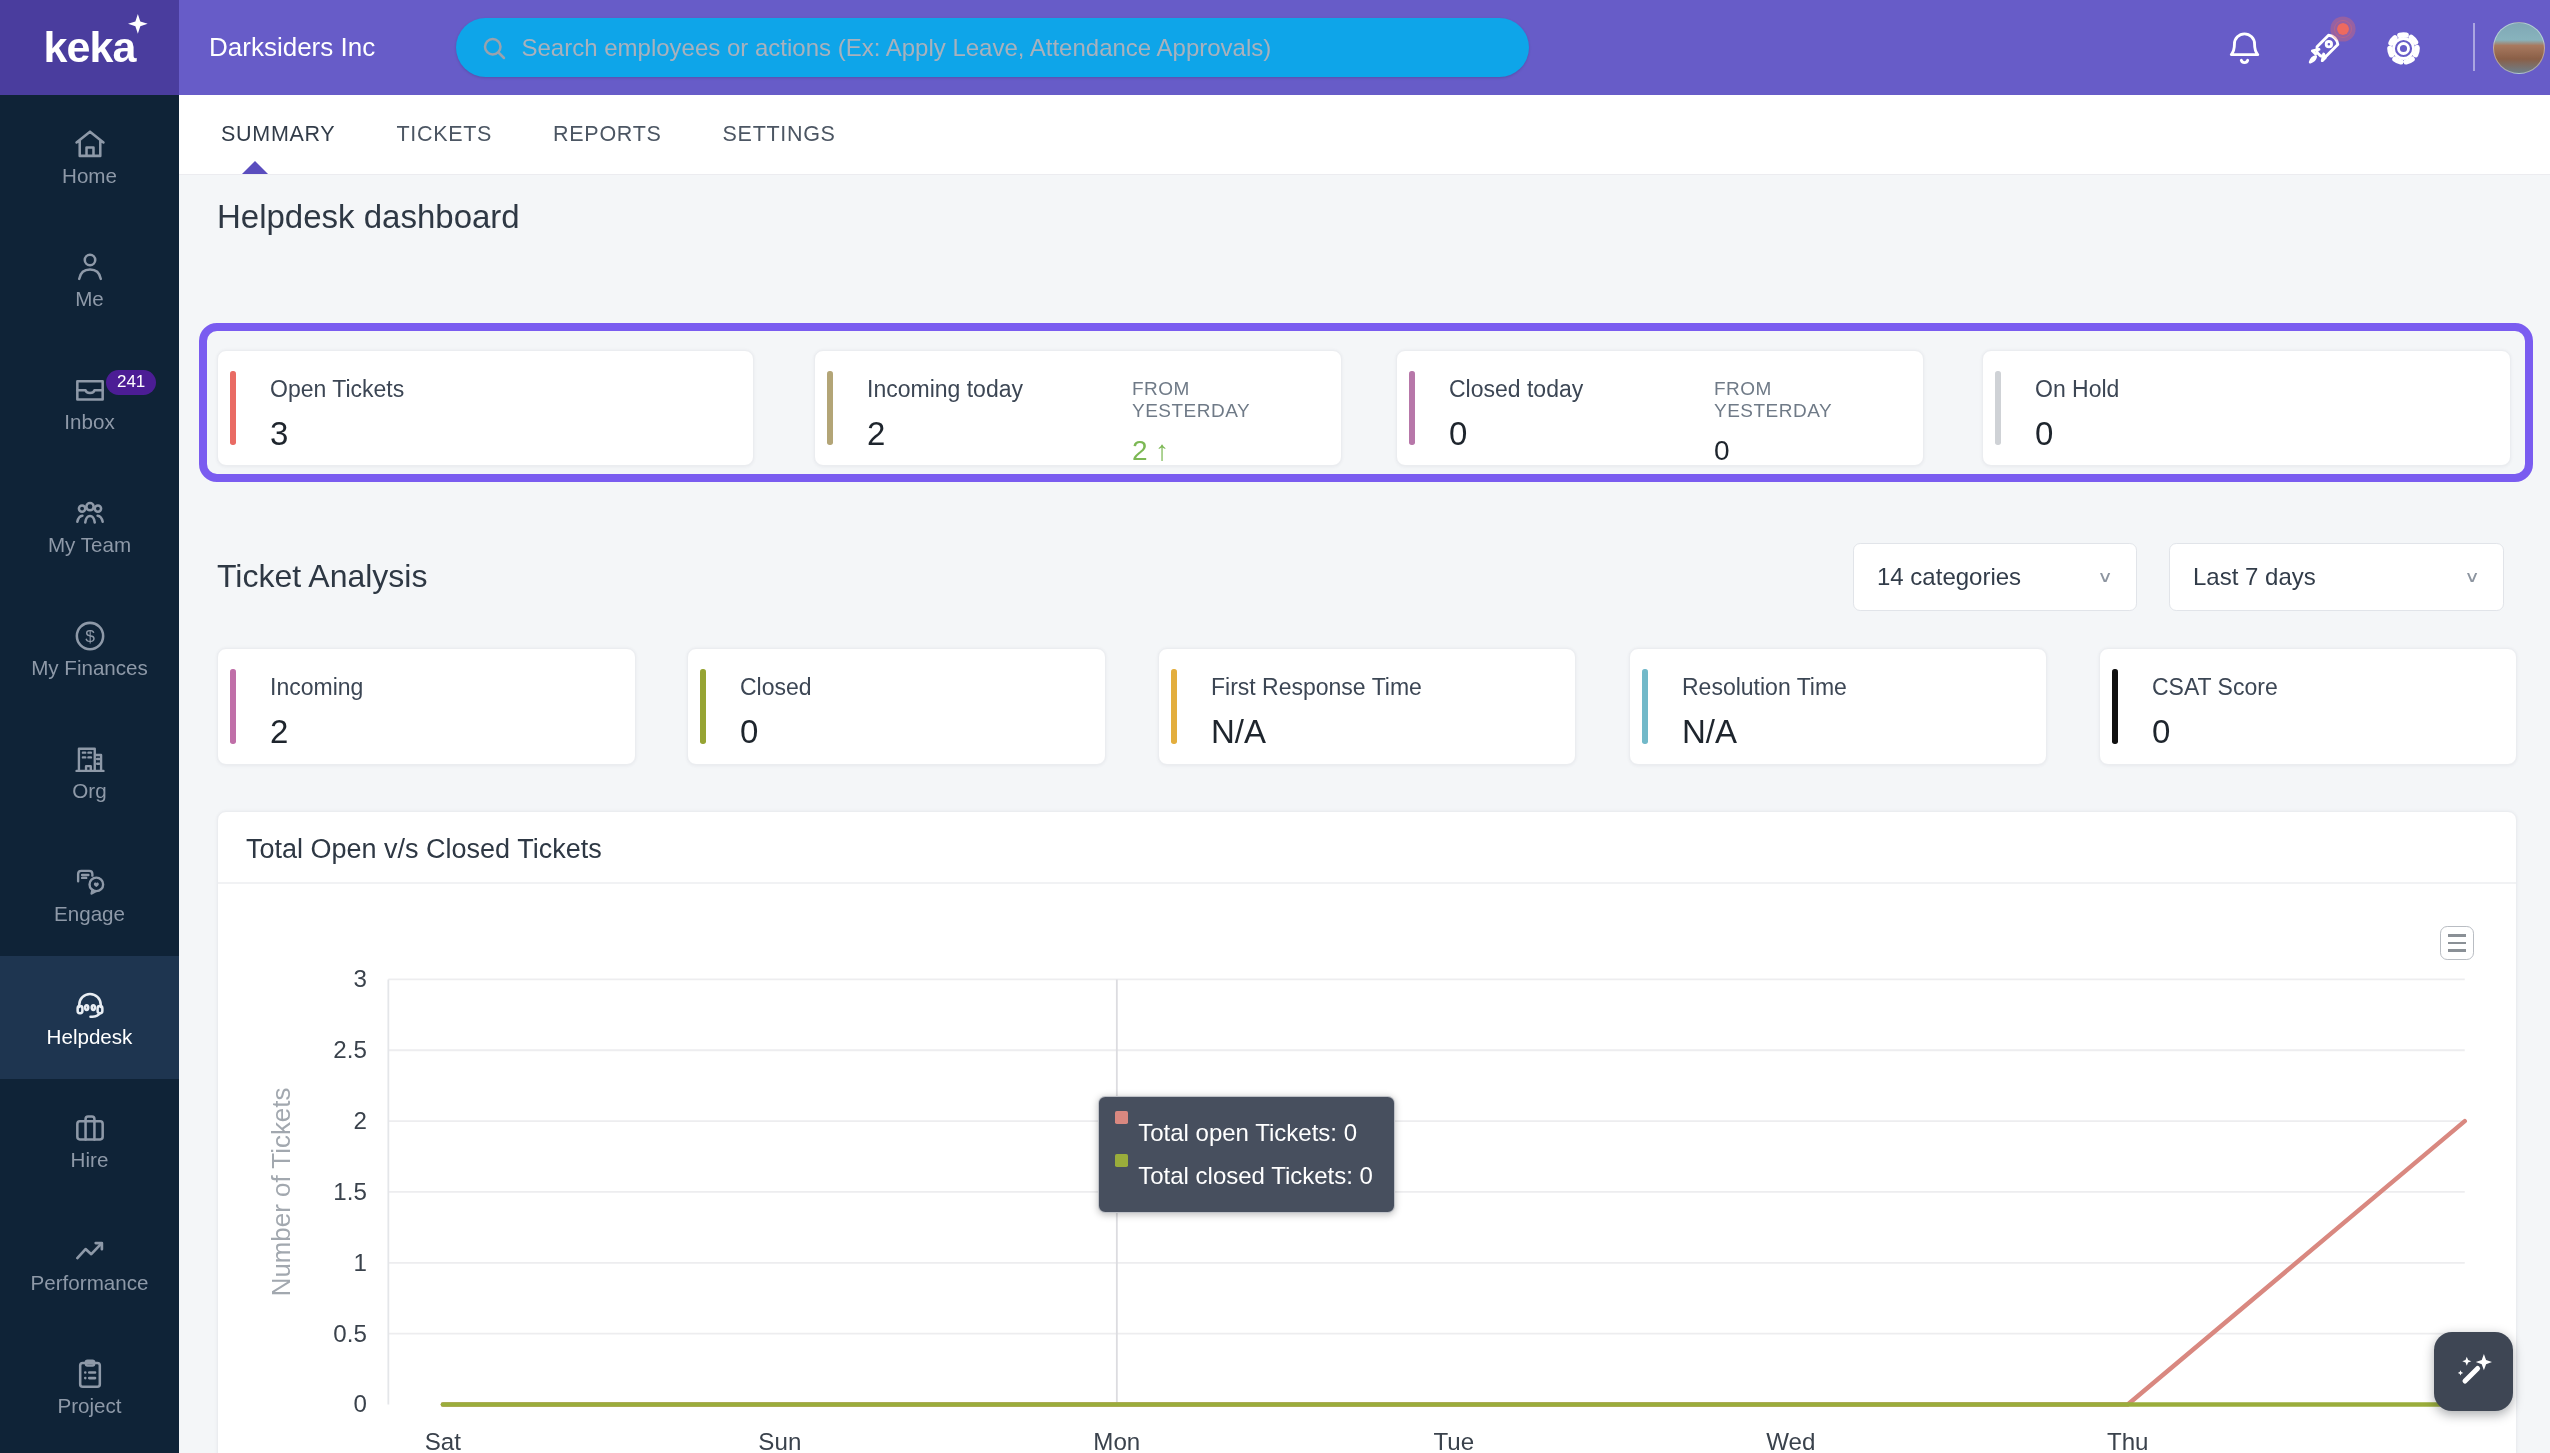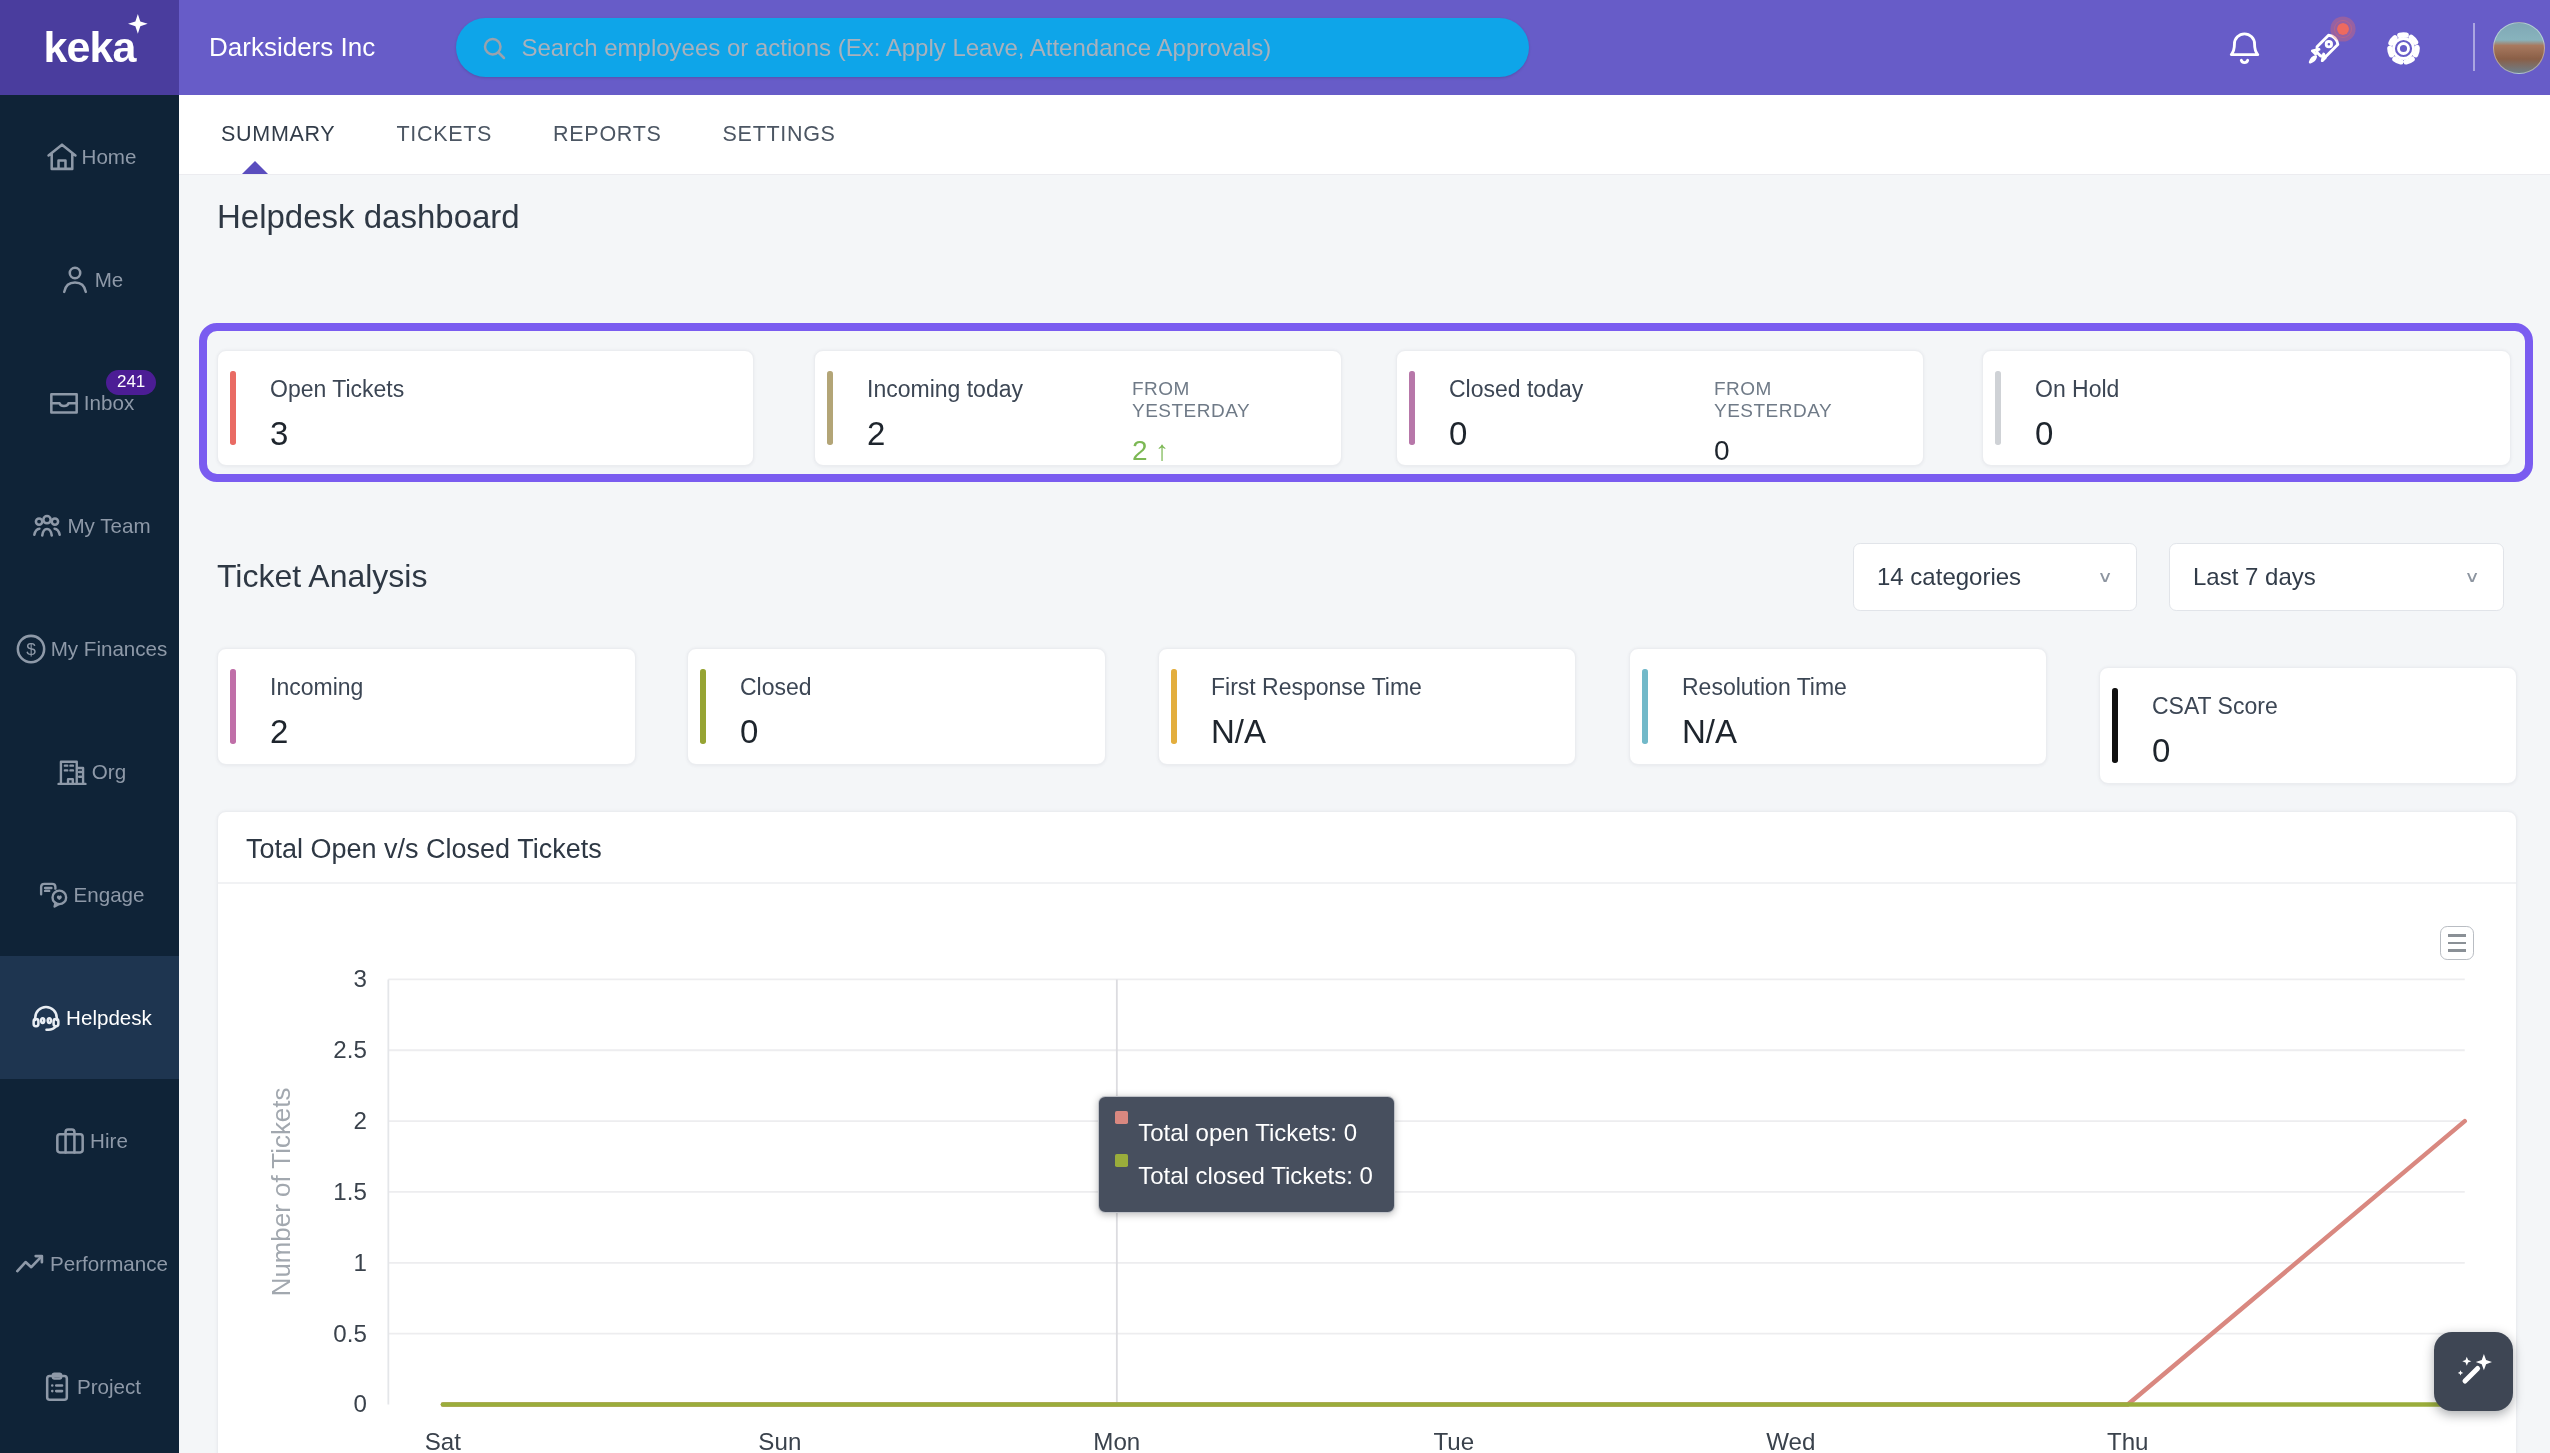--- a/index.html
+++ b/index.html
@@ -17,21 +17,21 @@
   .search-pill input { border:none; outline:none; flex:1; font-size:24px; color:#3c4654; background:transparent; font-family:"Liberation Sans",sans-serif; }
   .search-pill input::placeholder { color:#a9b1bc; }
   .top-ic { position:absolute; top:27px; width:43px; height:43px; cursor:pointer; }
   .rocket-wrap { position:relative; }
   .rocket-dot { position:absolute; right:-7.2px; top:-7.2px; width:18px; height:18px; border-radius:50%; background:#ee6a5f; border:3.6px solid rgba(238,106,95,.35); background-clip:padding-box; box-shadow:0 0 0 3.6px rgba(238,106,95,.35); }
   .top-divider { position:absolute; left:2473px; top:23px; width:1.8px; height:48px; background:rgba(255,255,255,.45); }
   .avatar { position:absolute; left:2493px; top:21.5px; width:52px; height:52px; border-radius:50%; background:linear-gradient(180deg,#7fa8b5 0%,#88b3bd 34%,#a8795f 45%,#8a5f47 72%,#6d7f8a 100%); border:1.8px solid rgba(255,255,255,.4); cursor:pointer; }
 
   
   .sidebar { position:absolute; left:0; top:95px; width:179px; height:1359px; background:#0f2337; z-index:20; }
-  .side-item { height:123px; display:flex; flex-direction:row; align-items:center; justify-content:center; gap:1px; color:#8e99a8; font-size:20.6px; cursor:pointer; }
+  .side-item { height:123px; display:flex; flex-direction:column; align-items:center; justify-content:center; gap:1px; color:#8e99a8; font-size:20.6px; cursor:pointer; }
   .side-item svg { display:block; }
   .side-item.active { background:#1e3550; color:#fff; }
   .badge { position:absolute; background:#4c1d95; color:#fff; font-size:17px; border-radius:893px; padding:2.7px 10.7px;margin-top:18px; }
 
   
   .main { position:absolute; left:179px; top:95px; width:2371px; height:1359px; }
   .tabbar { position:relative; height:80px; background:#fff; display:flex; align-items:center; padding-left:42px; gap:61px; border-bottom:1.8px solid #ececf0; }
   .tab { font-size:21.5px; letter-spacing:0.7px; color:#4c5663; cursor:pointer; }
   .tab.active { color:#323c49; }
   .tab-indicator { position:absolute; bottom:0; left:63px; width:0; height:0; border-left:13.4px solid transparent; border-right:13.4px solid transparent; border-bottom:13.4px solid #5a4dbe; }
@@ -281,21 +281,21 @@
     <div class="card" style="left:979px; top:473px; width:418px; height:117px;">
       <span class="accent" style="background: rgb(227, 174, 61);"></span>
       <span class="card-label">First Response Time</span>
       <span class="card-value">N/A</span>
     </div>
     <div class="card" style="left:1450px; top:473px; width:418px; height:117px;">
       <span class="accent" style="background: rgb(114, 185, 201);"></span>
       <span class="card-label">Resolution Time</span>
       <span class="card-value">N/A</span>
     </div>
-    <div class="card" style="left:1920px; top:492px; width:418px; height:117px;">
+    <div class="card" style="left:1920px; top:473px; width:418px; height:117px;">
       <span class="accent" style="background: rgb(17, 17, 17);"></span>
       <span class="card-label">CSAT Score</span>
       <span class="card-value">0</span>
     </div>
 
     <div class="chart-card">
       <div class="chart-title">Total Open v/s Closed Tickets</div>
       <div class="chart-head-divider"></div>
       <div class="chart-menu-btn">
         <span></span>

